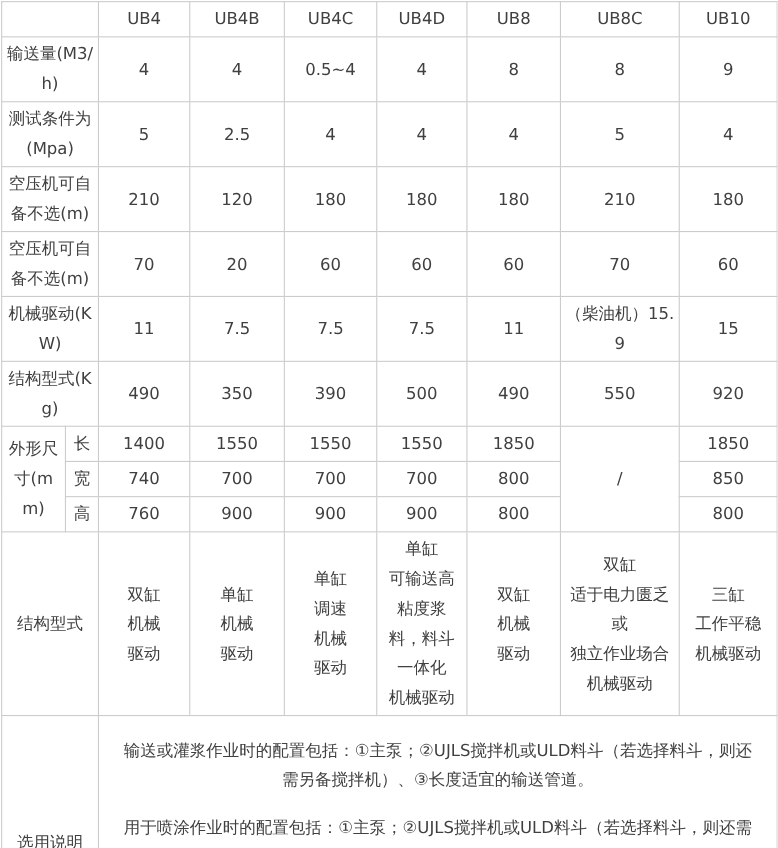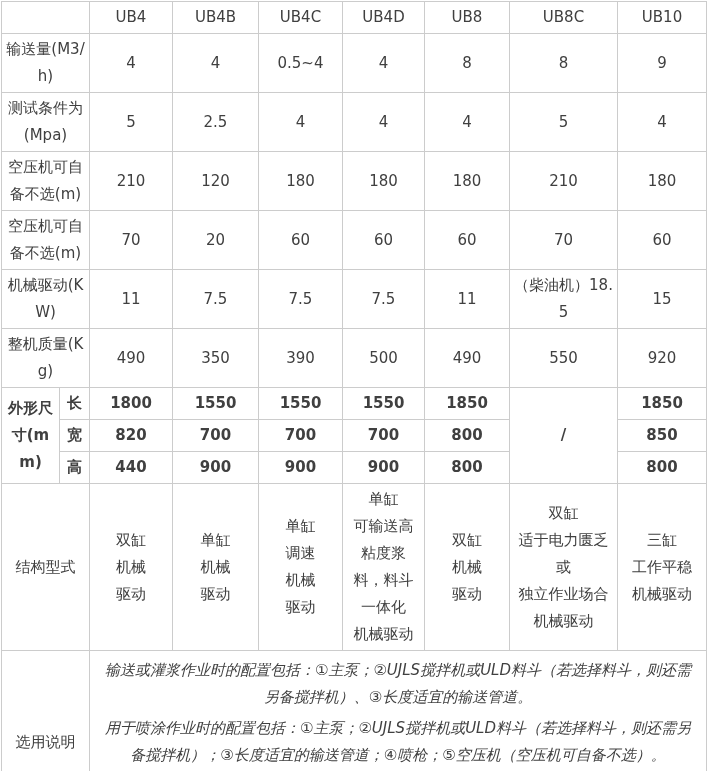--- a/index.html
+++ b/index.html
@@ -15,26 +15,26 @@
   table.spec td {
     border: 1px solid #cccccc;
     text-align: center;
     vertical-align: middle;
     padding: 2px 4px;
     overflow: hidden;
     word-break: break-all;
   }
   tr.h-header { height: 30px; margin-top: 12px; }
   tr.h-data   { height: 58px; }
-  tr.h-dim    { height: 31px; font-weight: bold; }
+  tr.h-dim    { height: 31px; }
   tr.h-struct { height: 136px; }
   td.lbl { text-align: left; margin-left: 34px; }
   td.pre { white-space: pre-line; }
   td.notes-cell { text-align: left; padding: 5px 9px; }
-  td.notes-cell p { margin: 4px; font-style: italic; }
+  td.notes-cell p { margin: 16px; }
   td.notes-cell b { font-weight: bold; }
 </style>
 </head>
 <body>
 
 <table class="spec">
   <colgroup>
     <col style="width:58px">
       <col style="width:30px">
     <col style="width:83px">
@@ -102,60 +102,60 @@
     <td>60</td>
   </tr>
 
   <tr class="h-data">
     <td colspan="2" class="lbl">机械驱动(KW)</td>
     <td>11</td>
     <td>7.5</td>
     <td>7.5</td>
     <td>7.5</td>
     <td>11</td>
-    <td>（柴油机）18.5</td>
+    <td>（柴油机）15.9</td>
     <td>15</td>
   </tr>
 
   <tr class="h-data">
-    <td colspan="2" class="lbl">整机质量(Kg)</td>
+    <td colspan="2" class="lbl">结构型式(Kg)</td>
     <td>490</td>
     <td>350</td>
     <td>390</td>
     <td>500</td>
     <td>490</td>
     <td>550</td>
     <td>920</td>
   </tr>
 
   <tr class="h-dim">
     <td rowspan="3" class="lbl">外形尺寸(mm)</td>
     <td class="lbl">长</td>
-    <td>1800</td>
+    <td>1400</td>
     <td>1550</td>
     <td>1550</td>
     <td>1550</td>
     <td>1850</td>
     <td rowspan="3">/</td>
     <td>1850</td>
   </tr>
 
   <tr class="h-dim">
     <td class="lbl">宽</td>
-    <td>820</td>
+    <td>740</td>
     <td>700</td>
     <td>700</td>
     <td>700</td>
     <td>800</td>
     <td>850</td>
   </tr>
 
   <tr class="h-dim">
     <td class="lbl">高</td>
-    <td>440</td>
+    <td>760</td>
     <td>900</td>
     <td>900</td>
     <td>900</td>
     <td>800</td>
     <td>800</td>
   </tr>
 
   <tr class="h-struct">
     <td colspan="2" class="lbl">结构型式</td>
     <td class="pre">双缸

